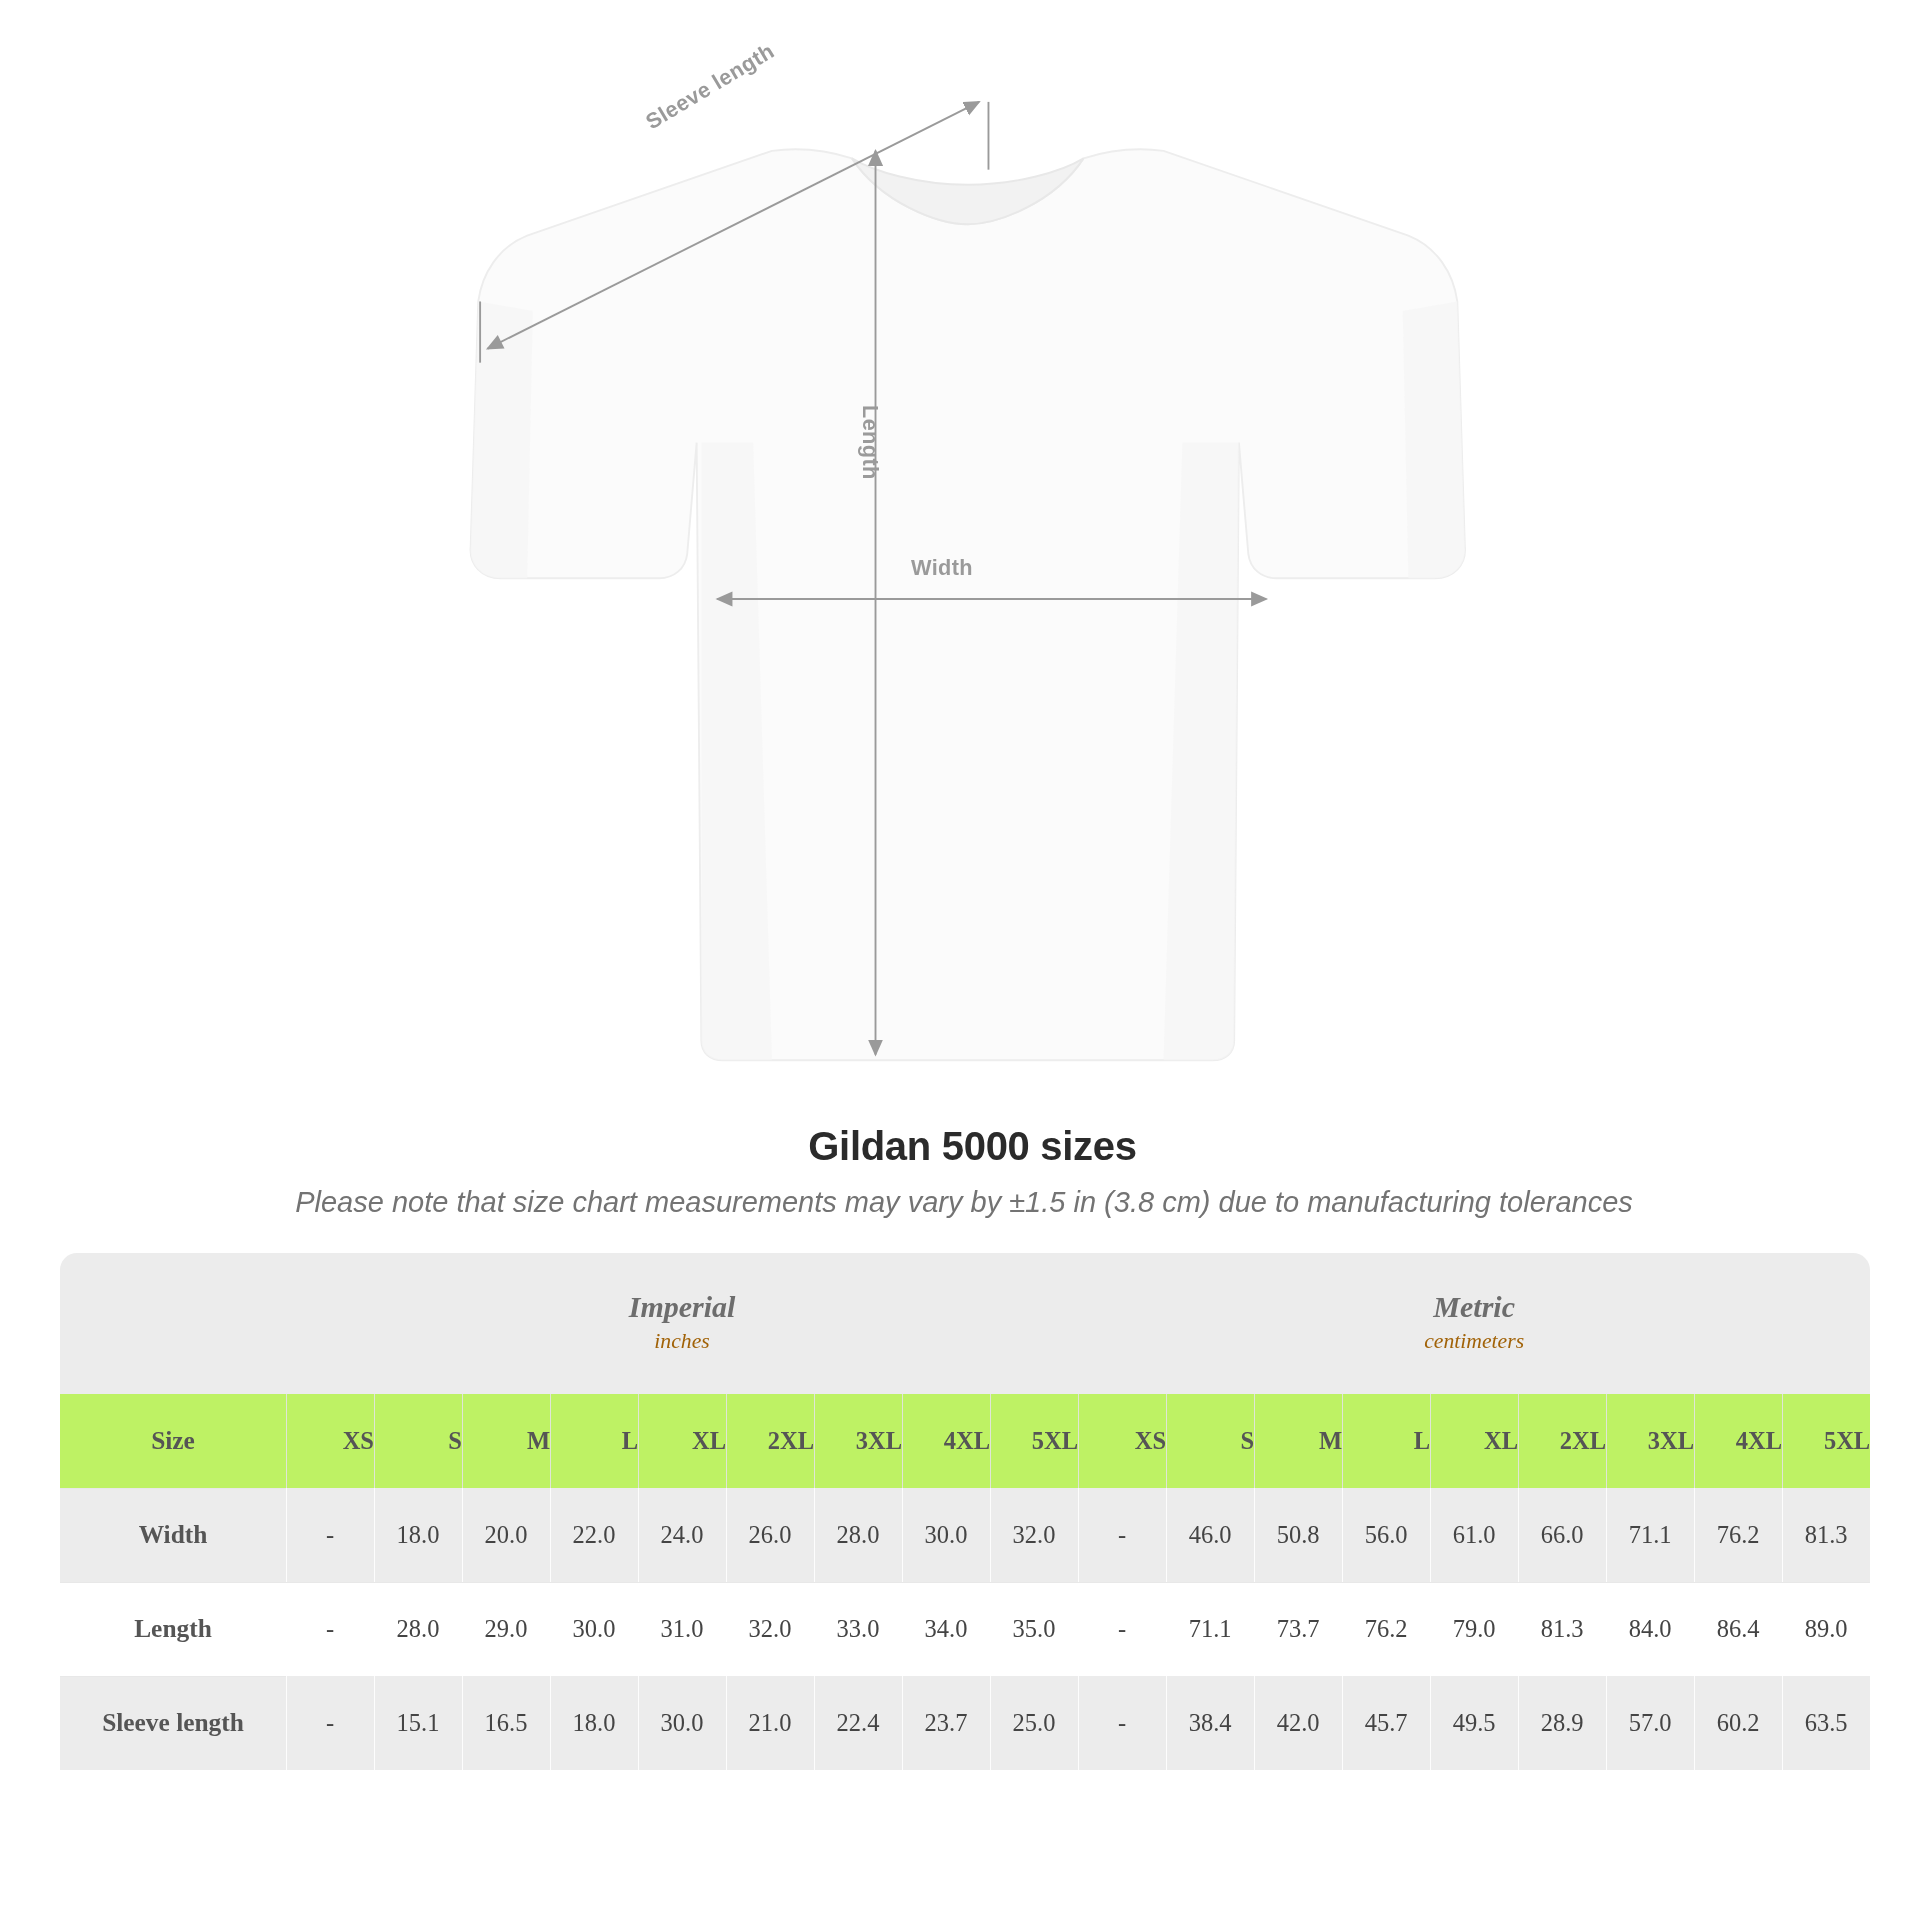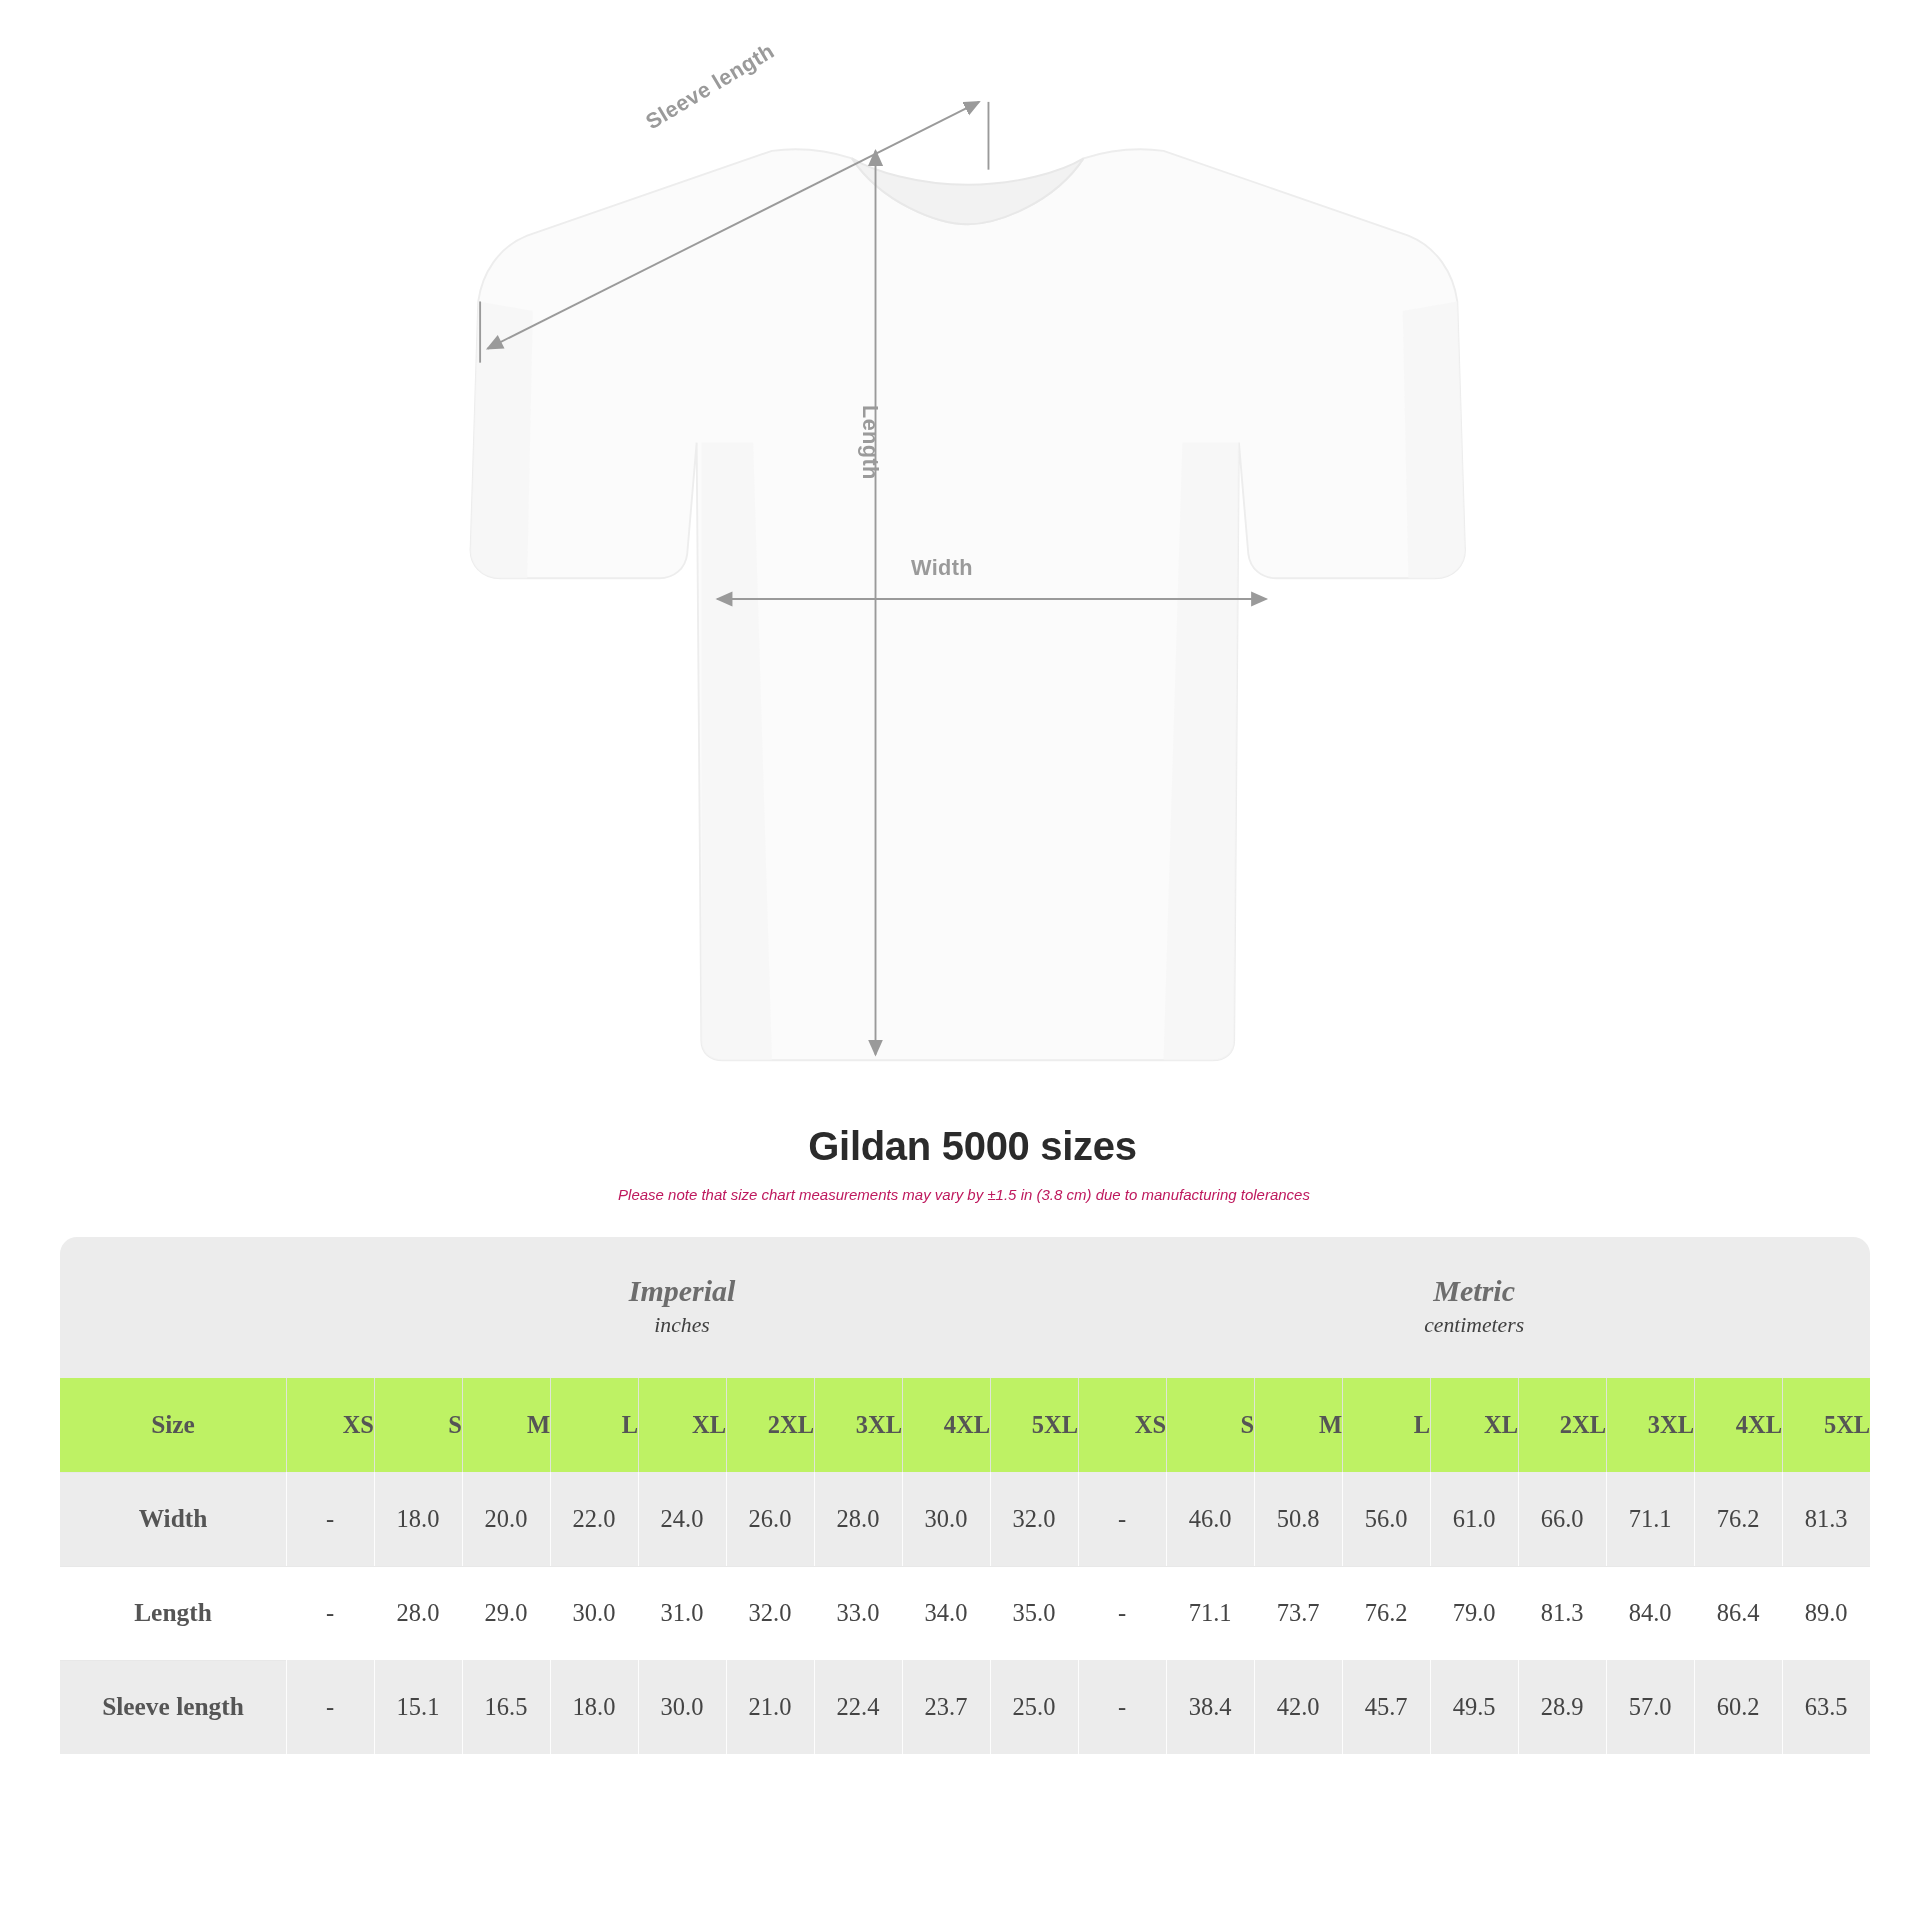--- a/index.html
+++ b/index.html
@@ -65,23 +65,23 @@
   }
   .chart-title {
     font-size: 40px;
     font-weight: bold;
     color: #2b2b2b;
     letter-spacing: -0.3px;
     margin: 0 0 17px 0;
     padding-left: 17px;
   }
   .chart-note {
-    font-size: 15px;
+    font-size: 29px;
     font-style: italic;
-    color: #be185d;
+    color: #737373;
     margin: 0 0 34px 0;
   }
 
   
   .table-wrap {
     width: 1808px;
     margin: 0 auto;
     font-family: Liberation Serif, serif;
   }
   table.size-table {
@@ -110,21 +110,21 @@
   .unit-system {
     font-size: 30px;
     font-weight: bold;
     font-style: italic;
     color: #6d6d6d;
     line-height: 1.25;
   }
   .unit-units {
     font-size: 21.7px;
     font-style: italic;
-    color: #404040;
+    color: #a16207;
     line-height: 1.5;
   }
   .head-row td {
     background: #bef264;
     height: 94px;
     font-weight: bold;
     color: #555555;
     font-size: 24.5px;
   }
   .head-row td.rowlabel {

